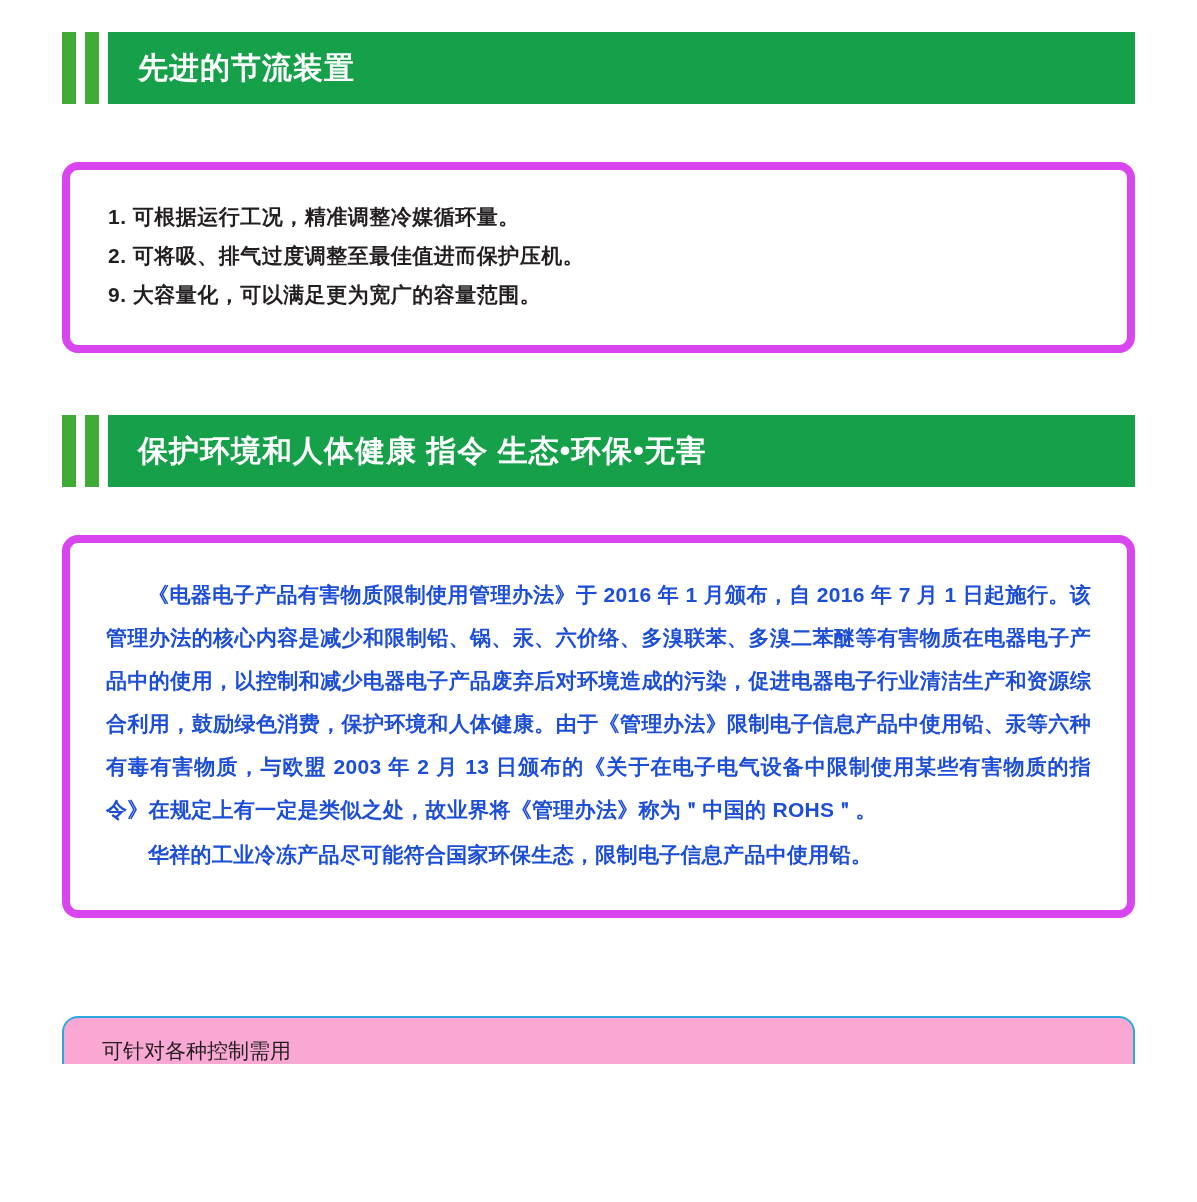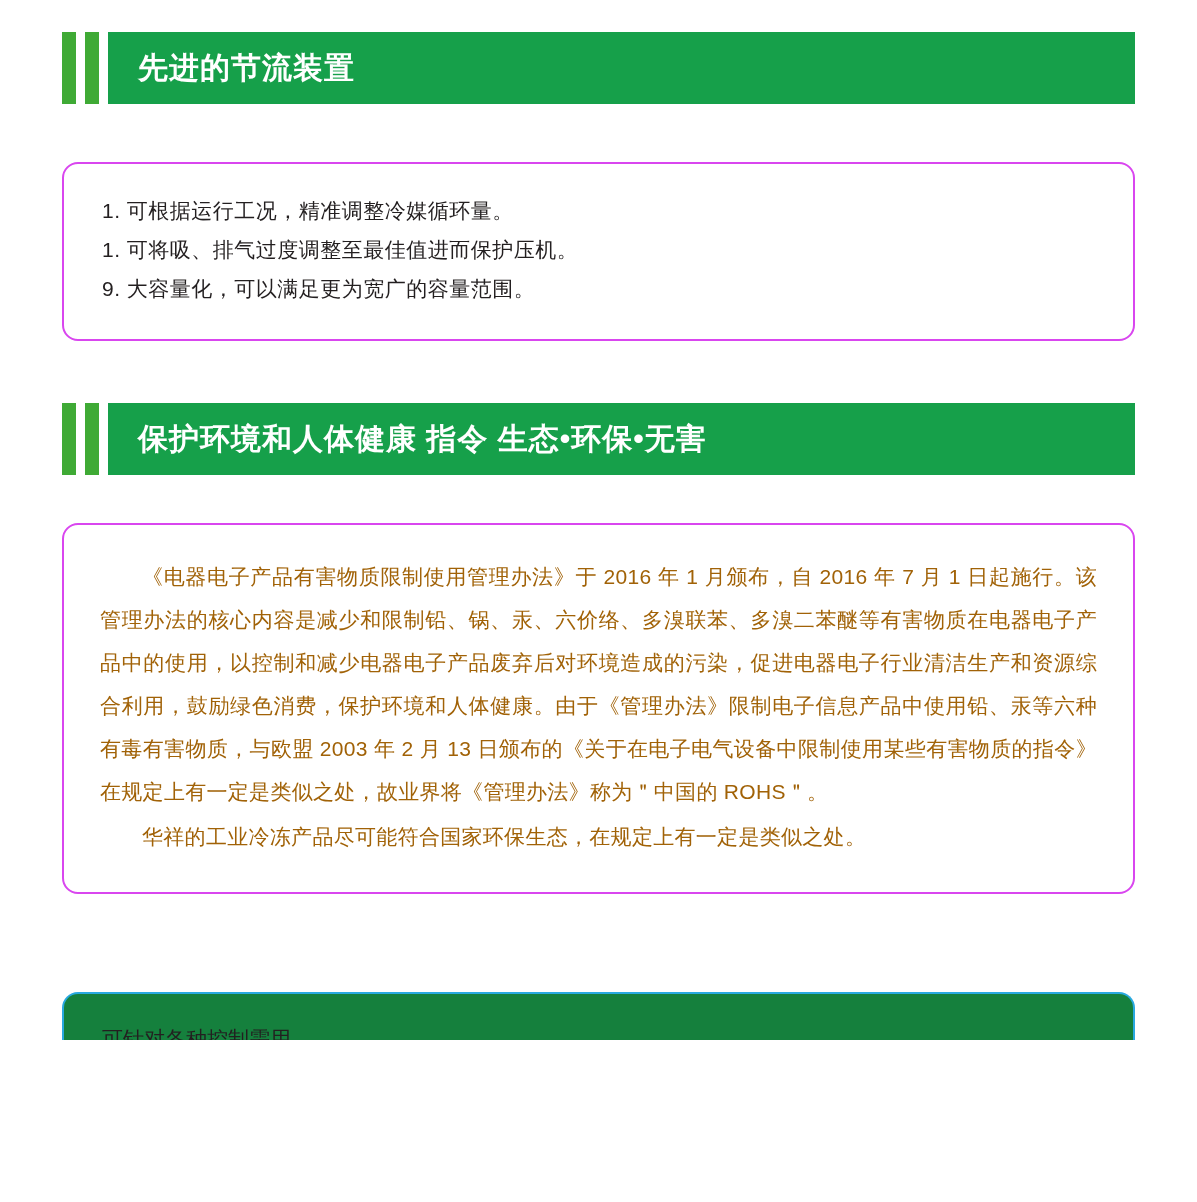--- a/index.html
+++ b/index.html
@@ -61,43 +61,44 @@
     line-height: 1;
   }
 
   .heading-wrap {
     padding: 0 62px 0 62px;
   }
 
   
   .box {
     margin: 0 62px;
-    border: 2px solid #d946ef;
+    border: 8px solid #d946ef;
     border-radius: 16px;
     box-sizing: border-box;
     background: #ffffff;
+    font-weight: bold;
   }
   .box.list-box {
     padding: 28px 38px 30px 38px;
   }
   .box.para-box {
     padding: 30px 36px 34px 36px;
   }
 
   .list-line {
     font-size: 21px;
     line-height: 1.85;
     color: #231f20;
     letter-spacing: 0.5px;
   }
 
   .para {
     font-size: 21px;
     line-height: 2.05;
-    color: #a16207;
+    color: #1d4ed8;
     text-align: justify;
     text-justify: inter-ideograph;
     text-indent: 2em;
     margin: 0;
     letter-spacing: 0.3px;
   }
   .para + .para {
     margin-top: 2px;
   }
 
@@ -109,22 +110,22 @@
   .sp-48 { height: 48px; }
   .sp-top { height: 32px; }
 
   .clipped-box {
     margin: 0 62px;
     border: 2px solid #29a9e0;
     border-top-left-radius: 16px;
     border-top-right-radius: 16px;
     border-bottom: none;
     box-sizing: border-box;
-    background: #15803d;
-    padding: 28px 38px 0 38px;
+    background: #f9a8d4;
+    padding: 16px 38px 0 38px;
     height: 48px;
     overflow: hidden;
   }
   .clipped-text {
     font-size: 21px;
     line-height: 1.6;
     color: #231f20;
   }
 </style>
 </head>
@@ -143,21 +144,21 @@
       <div class="title-block">
         <span class="title-text">先进的节流装置</span>
       </div>
     </div>
   </div>
 
   <div class="sp-58"></div>
 
   <div class="box list-box">
     <div class="list-line">1. 可根据运行工况，精准调整冷媒循环量。</div>
-    <div class="list-line">1. 可将吸、排气过度调整至最佳值进而保护压机。</div>
+    <div class="list-line">2. 可将吸、排气过度调整至最佳值进而保护压机。</div>
     <div class="list-line">9. 大容量化，可以满足更为宽广的容量范围。</div>
   </div>
 
   <div class="sp-62"></div>
 
   <div class="heading-wrap">
     <div class="heading">
       <div class="bar-a"></div>
       <div class="bar-gap"></div>
       <div class="bar-b"></div>
@@ -165,21 +166,21 @@
       <div class="title-block">
         <span class="title-text">保护环境和人体健康 指令   生态•环保•无害</span>
       </div>
     </div>
   </div>
 
   <div class="sp-48"></div>
 
   <div class="box para-box">
     <p class="para">《电器电子产品有害物质限制使用管理办法》于 2016 年 1 月颁布，自 2016 年 7 月 1 日起施行。该管理办法的核心内容是减少和限制铅、锅、汞、六价络、多溴联苯、多溴二苯醚等有害物质在电器电子产品中的使用，以控制和减少电器电子产品废弃后对环境造成的污染，促进电器电子行业清洁生产和资源综合利用，鼓励绿色消费，保护环境和人体健康。由于《管理办法》限制电子信息产品中使用铅、汞等六种有毒有害物质，与欧盟 2003 年 2 月 13 日颁布的《关于在电子电气设备中限制使用某些有害物质的指令》在规定上有一定是类似之处，故业界将《管理办法》称为＂中国的 ROHS＂。</p>
-    <p class="para">华祥的工业冷冻产品尽可能符合国家环保生态，在规定上有一定是类似之处。</p>
+    <p class="para">华祥的工业冷冻产品尽可能符合国家环保生态，限制电子信息产品中使用铅。</p>
   </div>
 
   <div class="sp-70"></div>
 
 
   <div class="sp-28"></div>
 
   <div class="clipped-box">
     <div class="clipped-text">可针对各种控制需用</div>
   </div>

